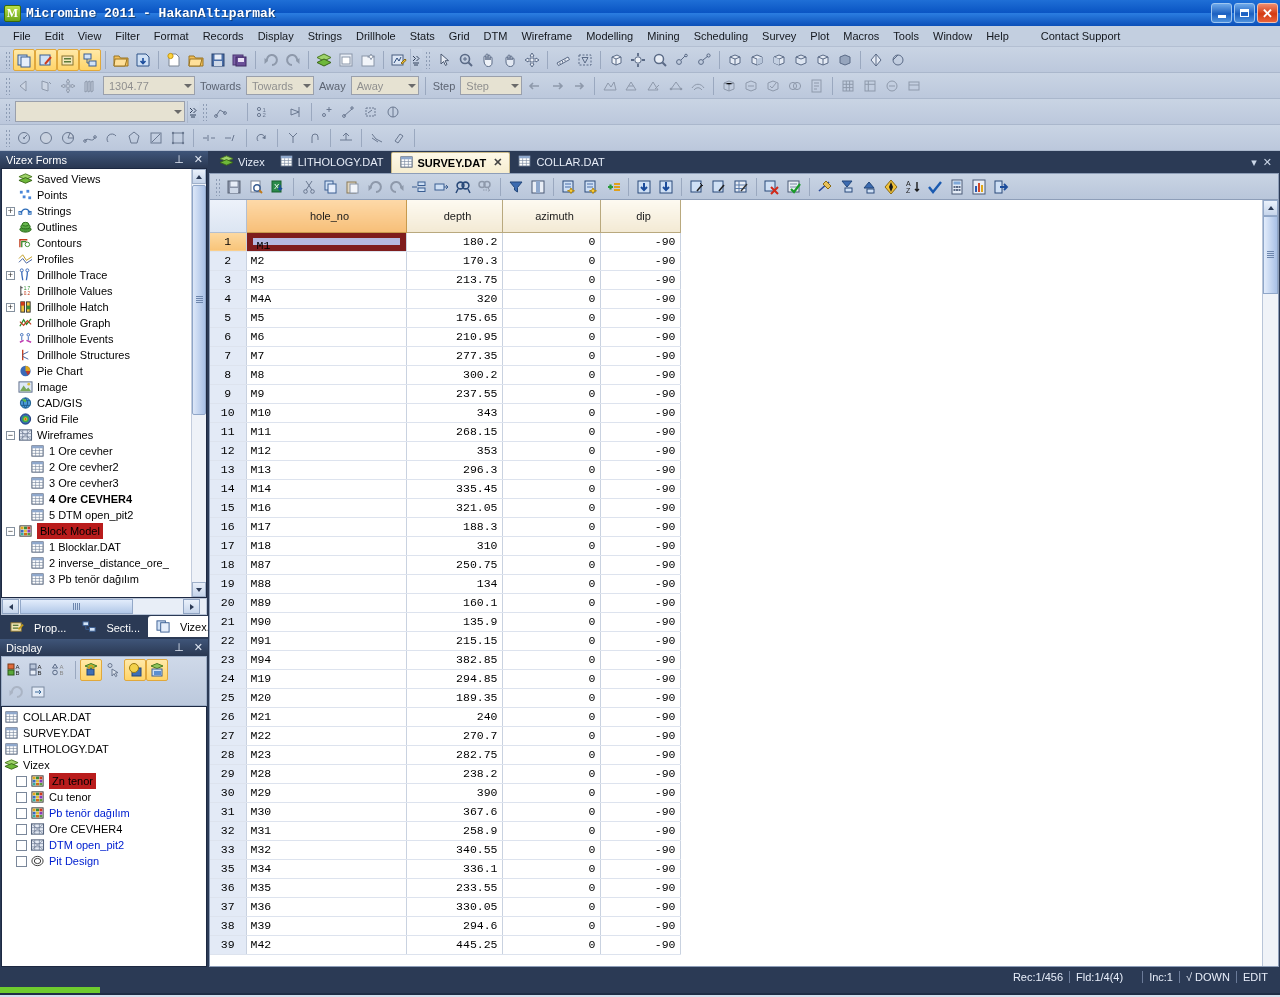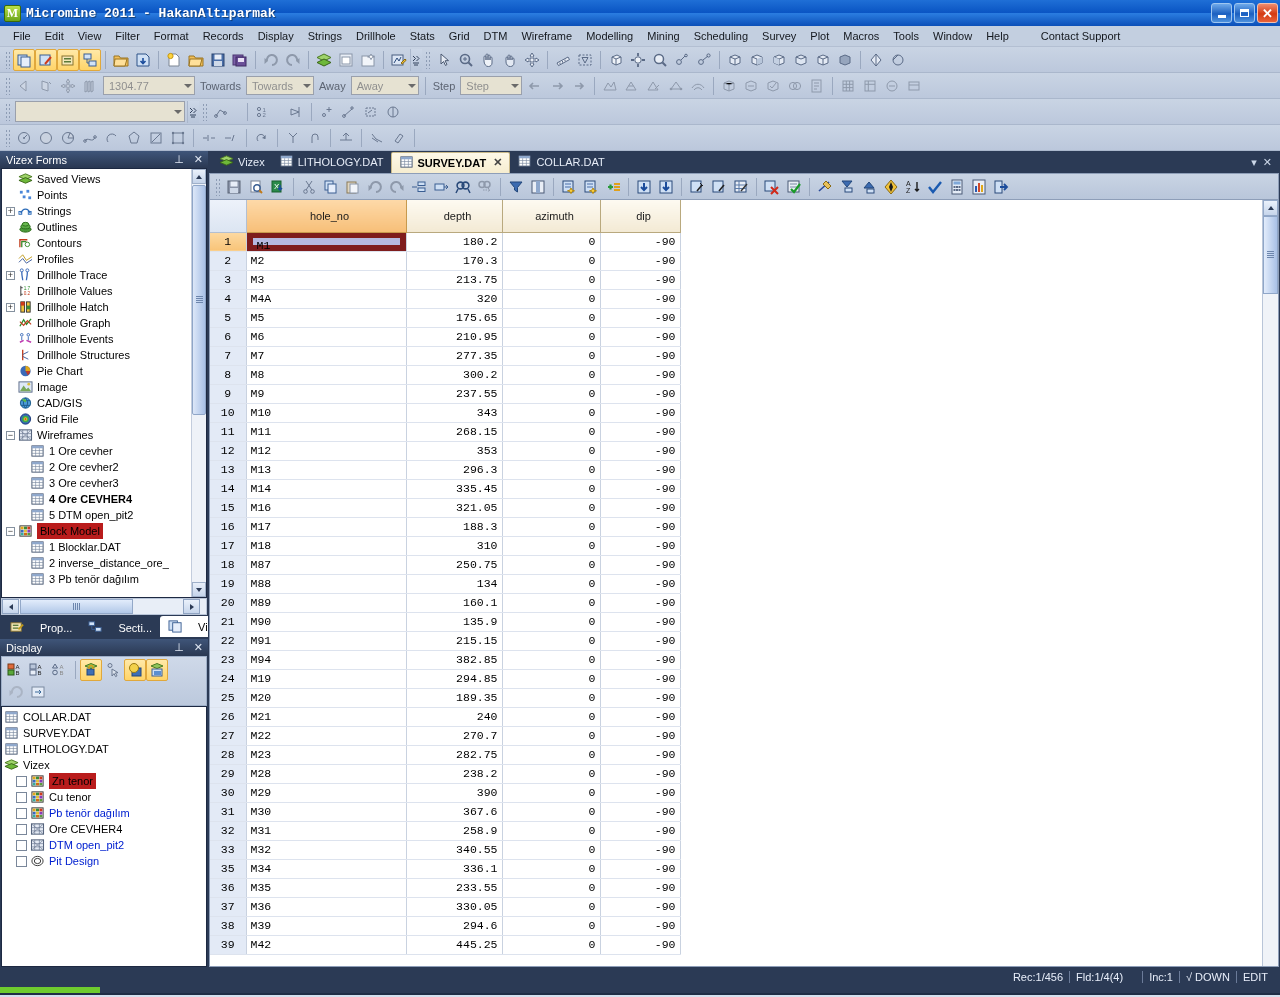--- a/index.html
+++ b/index.html
@@ -156,21 +156,21 @@
   .hscroll {
     height: 17px; background:#e8eef7; border:1px solid #b9c5d8;
     display:flex;align-items:center; margin: 0 1px;
   }
   .hs-btn { width:17px;height:15px;background:linear-gradient(180deg,#eaf1fb,#c6d5eb);border:1px solid #90a4c2;display:flex;align-items:center;justify-content:center;}
   .hs-thumb { width:113px;height:15px;margin-left:1px;background:linear-gradient(180deg,#e2ecfb,#b2c8e8);border:1px solid #93a8c8;display:flex;align-items:center;justify-content:center;}
   .hs-grip { width:8px;height:7px;background-image:repeating-linear-gradient(90deg,#6d86ad 0 1px,transparent 1px 2px); }
 
   .tabstrip { height: 22px; display:flex; align-items:flex-end; background:#2b3a55; padding-left:2px; }
   .ptab {
-    height:19px; display:flex;align-items:center;gap:15px;
+    height:19px; display:flex;align-items:center;gap:9px;
     padding:0 8px; font-size:11px; color:#fff;
   }
   .ptab.on { background:#fff; color:#000; border-radius:3px 3px 0 0; height:21px; }
 
   .display-panel { margin-top:2px; display:flex;flex-direction:column; flex:none; height:328px; }
   .disp-tools {
     background:linear-gradient(180deg,#cfd9e9,#bcc9dd);
     border:1px solid #9fb0c9; margin:0 1px;
     padding:2px 3px;
   }

